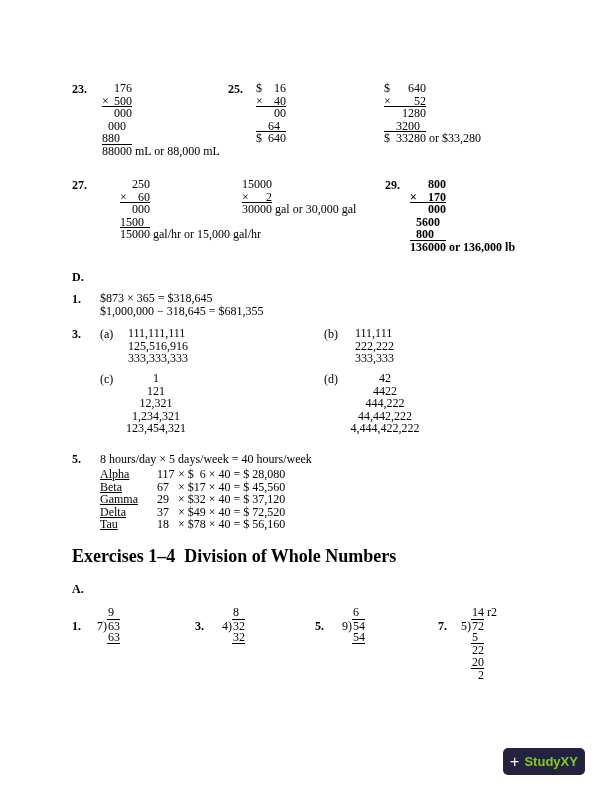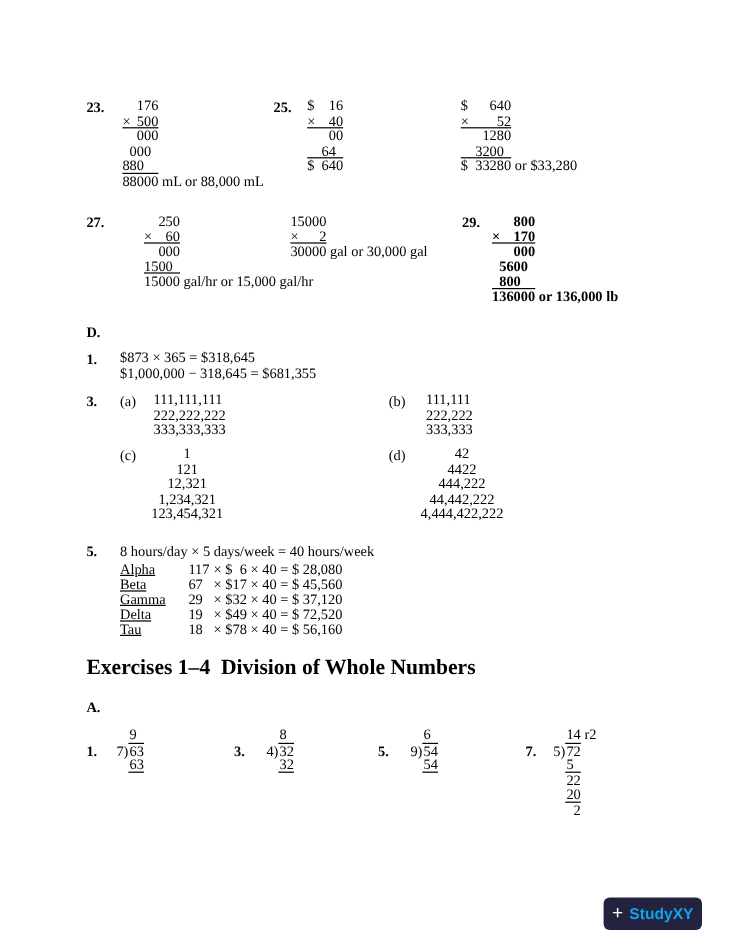--- a/index.html
+++ b/index.html
@@ -49,21 +49,21 @@
   .dln.u { border-bottom:1px solid #000; }
   .dvr { position:absolute; right:100%; top:0; white-space:nowrap; }
 
   
   .logo {
     position:absolute; left:503px; top:748px; width:82px; height:27px;
     background:#23233F; border-radius:5px; display:flex; align-items:center;
     justify-content:center; gap:5px;
   }
   .logo .plus { color:#fff; font-size:16px; font-weight:300; line-height:1; font-family:"Liberation Sans", sans-serif; }
-  .logo .brand { color:#0ea5e9; font-size:13px; font-weight:600; font-family:"Liberation Sans", sans-serif; }
+  .logo .brand { color:#84cc16; font-size:13px; font-weight:600; font-family:"Liberation Sans", sans-serif; }
 </style>
 </head>
 <body>
 
 <div class="page">
 
 
   <span class="abs b" style="left:72px;top:82px">23.</span>
   <div class="mul w5" style="left:102px;top:82px">
     <div class="mln"><span>176</span></div>
@@ -121,21 +121,21 @@
   <span class="abs b" style="left:72px;top:292px">1.</span>
   <div class="stack twoline" style="left:100px;top:292px">
     <div>$873 × 365 = $318,645</div>
     <div>$1,000,000 − 318,645 = $681,355</div>
   </div>
 
   <span class="abs b" style="left:72px;top:327px">3.</span>
   <span class="abs" style="left:100px;top:327px">(a)</span>
   <div class="stack" style="left:128px;top:327px">
     <div>111,111,111</div>
-    <div>222,222,222</div>
+    <div>125,516,916</div>
     <div>333,333,333</div>
   </div>
   <span class="abs" style="left:324px;top:327px">(b)</span>
   <div class="stack" style="left:355px;top:327px">
     <div>111,111</div>
     <div>222,222</div>
     <div>333,333</div>
   </div>
 
   <span class="abs" style="left:100px;top:372px">(c)</span>
@@ -154,21 +154,21 @@
     <div>44,442,222</div>
     <div>4,444,422,222</div>
   </div>
 
   <span class="abs b" style="left:72px;top:452px">5.</span>
   <span class="abs" style="left:100px;top:452px">8 hours/day × 5 days/week = 40 hours/week</span>
   <div class="abs" style="left:100px;top:468px">
     <div class="trow"><span class="tname">Alpha</span><span class="tnum">117</span><span class="texpr"> × $  6 × 40 = $ 28,080</span></div>
     <div class="trow"><span class="tname">Beta</span><span class="tnum">67</span><span class="texpr"> × $17 × 40 = $ 45,560</span></div>
     <div class="trow"><span class="tname">Gamma</span><span class="tnum">29</span><span class="texpr"> × $32 × 40 = $ 37,120</span></div>
-    <div class="trow"><span class="tname">Delta</span><span class="tnum">19</span><span class="texpr"> × $49 × 40 = $ 72,520</span></div>
+    <div class="trow"><span class="tname">Delta</span><span class="tnum">37</span><span class="texpr"> × $49 × 40 = $ 72,520</span></div>
     <div class="trow"><span class="tname">Tau</span><span class="tnum">18</span><span class="texpr"> × $78 × 40 = $ 56,160</span></div>
   </div>
 
   <div class="abs exhead" style="left:72px;top:546px">Exercises 1–4  Division of Whole Numbers</div>
   <span class="abs b" style="left:72px;top:582px">A.</span>
 
   <span class="abs b" style="left:72px;top:619px">1.</span>
   <div class="ldv" style="left:107px;top:606px">
     <div class="dln q"><span class="pr1">9</span></div>
     <div class="dln main"><span class="dvr"><span>7</span><span>)</span></span><span>63</span></div>

